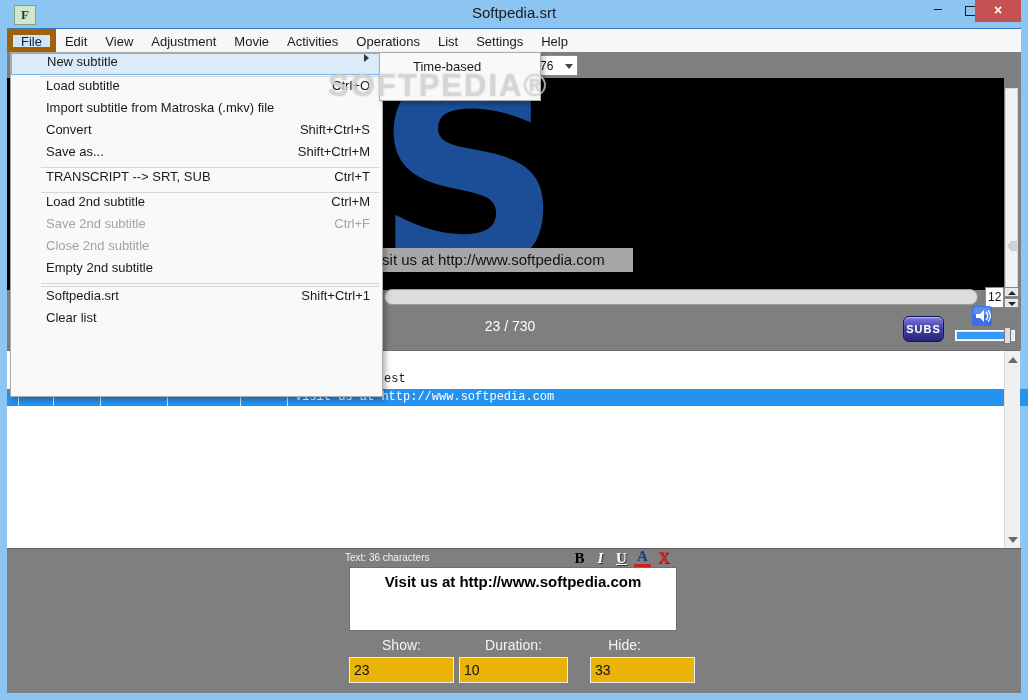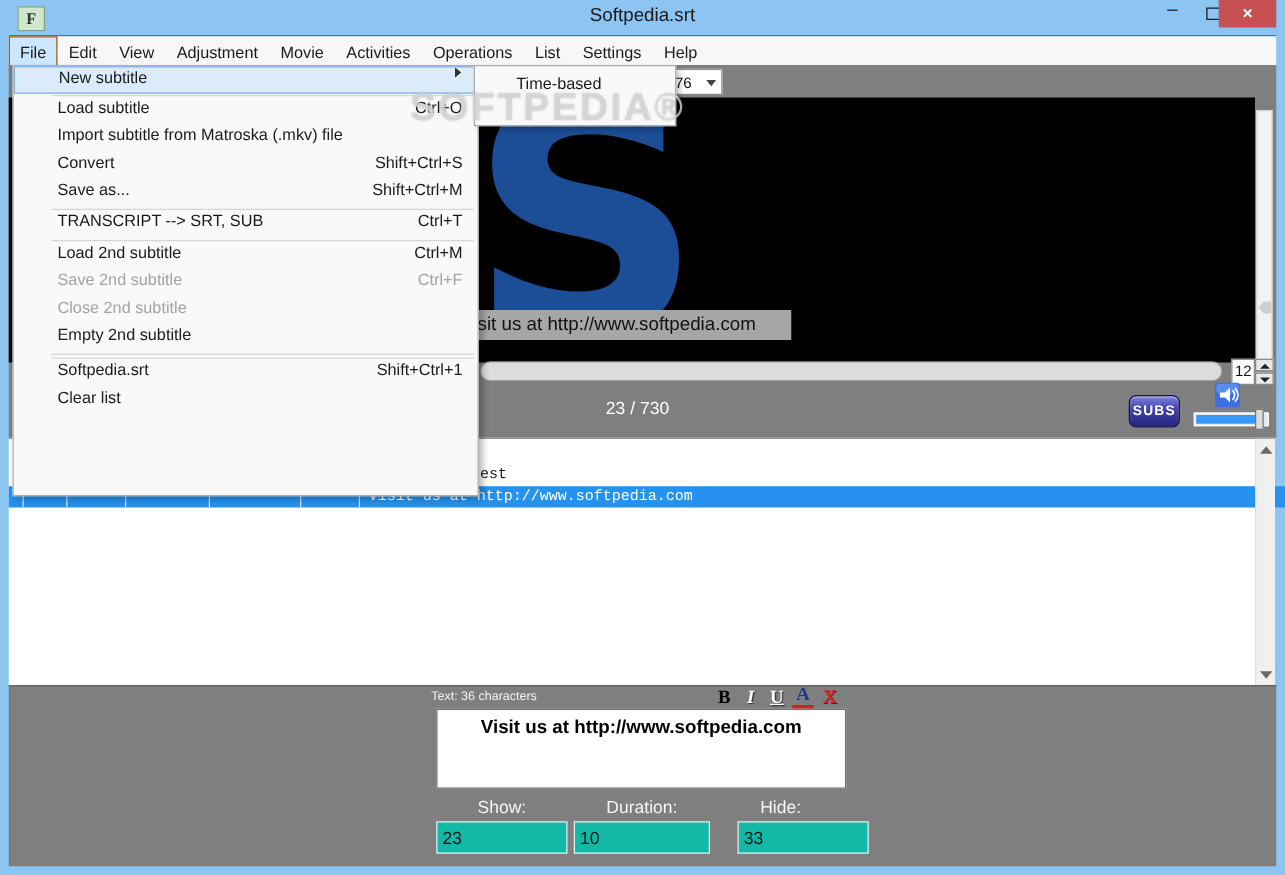--- a/index.html
+++ b/index.html
@@ -16,21 +16,21 @@
   .cap-btn{top:0;height:22px;text-align:center;color:#1a1a1a;}
   .btn-min{left:922px;width:32px;font-size:15px;line-height:16px;}
   .btn-max{left:954px;width:32px;}
   .btn-max .box{position:absolute;left:11px;top:6px;width:10px;height:8px;border:1px solid #1a1a1a;}
   .btn-close{left:975px;width:46px;background:#c75052;color:#fff;font-size:14px;font-weight:bold;line-height:21px;}
 
   
   .menubar{left:7px;top:28px;width:1014px;height:24px;background:#f7f7f7;border-top:1px solid #3a75bd;
            display:flex;align-items:stretch;}
   .mb-item{padding:0 9px;font-size:13px;color:#1a1a1a;display:flex;align-items:center;cursor:default;}
-  .mb-item.sel{background:#cde6ff;border:1px solid #a16207;padding:0 8px;}
+  .mb-item.sel{background:#cde6ff;border:6px solid #a16207;padding:0 8px;}
 
   
   .midpanel{left:7px;top:52px;width:1014px;height:298px;background:#7f7f7f;}
   .combo{left:534px;top:55px;width:44px;height:21px;background:#fff;border:1px solid #8a8a8a;
          font-size:12px;color:#111;line-height:20px;padding-left:5px;box-sizing:border-box;}
   .combo .chev{position:absolute;right:4px;top:8px;width:0;height:0;border-left:4px solid transparent;
          border-right:4px solid transparent;border-top:5px solid #444;}
   .video{left:7px;top:78px;width:997px;height:212px;background:#000;overflow:hidden;}
   .logo-s{position:absolute;left:368px;top:-32px;font-size:260px;font-weight:bold;color:#1c4e97;
           font-family:"DejaVu Sans",sans-serif;line-height:1;}
@@ -83,21 +83,21 @@
        font-weight:bold;line-height:18px;cursor:default;}
   .fmt-bold{color:#000;}
   .fmt-italic{color:#fff;font-style:italic;text-shadow:1px 1px 1px #333;}
   .fmt-underline{color:#fff;text-decoration:underline;text-shadow:1px 1px 1px #333;}
   .fmt-color{color:#1c3a8e;border-bottom:3px solid #c22;line-height:15px;height:15px;}
   .fmt-remove{color:#d02a2a;font-size:16px;text-shadow:1px 1px 0 #6e0f0f;}
   .edit-area{position:absolute;left:342px;top:18px;width:328px;height:64px;background:#fff;
              border:1px solid #6e6e6e;box-sizing:border-box;text-align:center;
              font-size:15px;font-weight:bold;color:#000;padding-top:5px;}
   .fld-label{position:absolute;top:88px;width:105px;text-align:center;color:#f5f5f5;font-size:14px;}
-  .fld{position:absolute;top:108px;width:105px;height:26px;background:#14b8a6;border:1px solid #ededed;
+  .fld{position:absolute;top:108px;width:105px;height:26px;background:#eab308;border:1px solid #ededed;
        font-size:14px;color:#111;padding:0 4px;box-sizing:border-box;font-family:"Liberation Sans",sans-serif;}
 
   
   .menu{left:10px;top:52px;width:373px;height:345px;background:#f9f9f9;border:1px solid #ababab;
         box-shadow:3px 3px 5px rgba(0,0,0,.28);box-sizing:border-box;z-index:50;}
   .mi{height:22px;display:flex;align-items:flex-start;padding:0 12px 0 35px;font-size:13px;color:#1a1a1a;box-sizing:border-box;}
   .mi .sc{margin-left:auto;}
   .mi.disabled{color:#a3a3a3;}
   .mi.hl{background:#dcebfa;border:1px solid #7ab0e2;}
   .mi .arrow{margin-left:auto;width:0;height:0;border-top:4px solid transparent;

